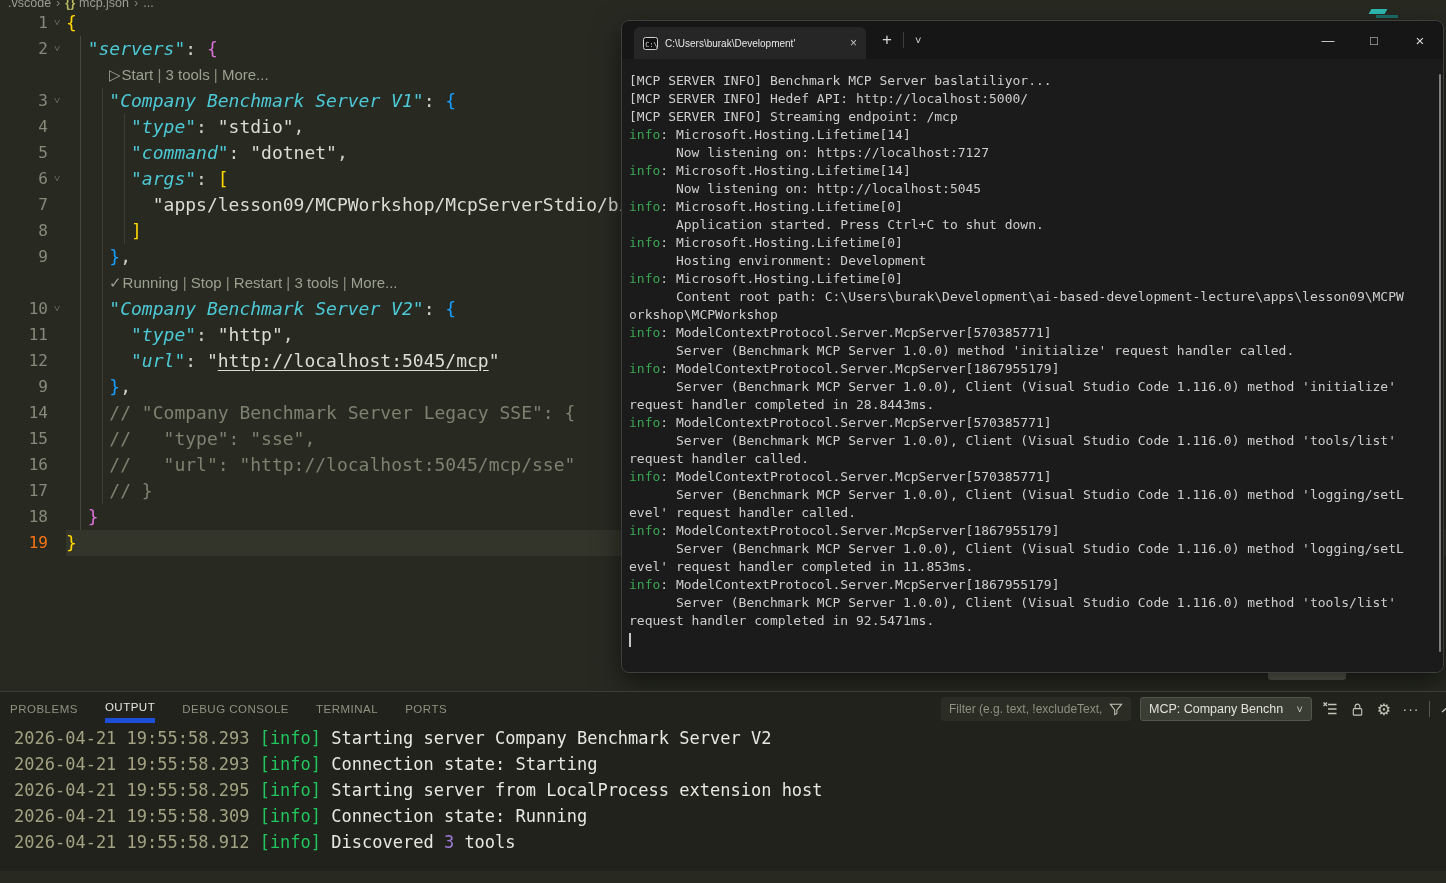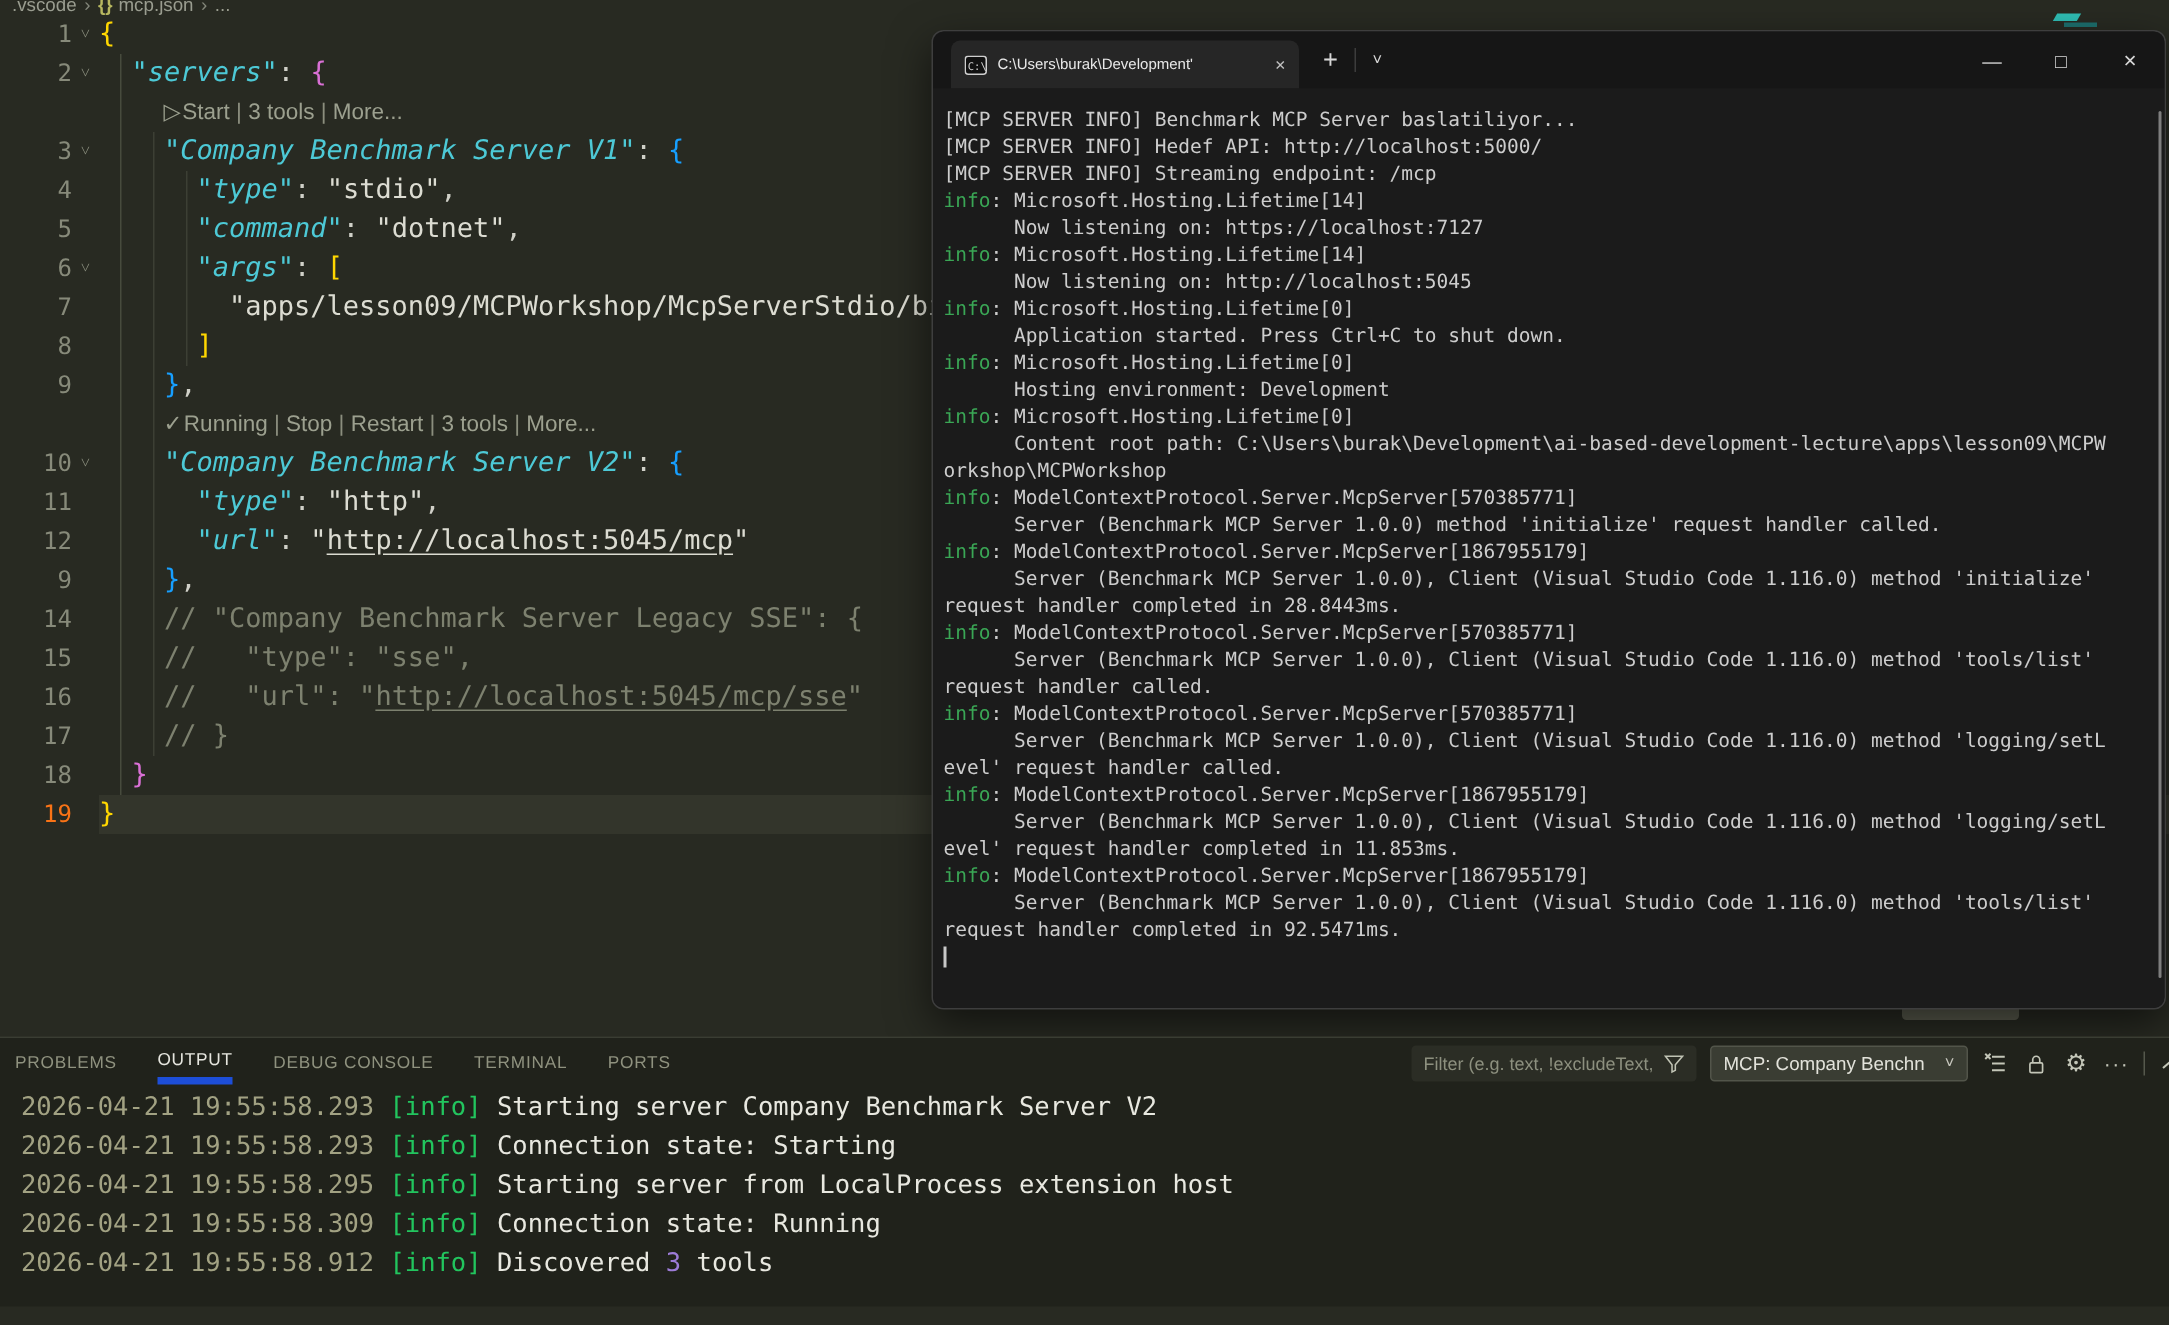--- a/index.html
+++ b/index.html
@@ -29,21 +29,21 @@
   .fold{width:18px;flex:none;text-align:center;color:#8b8e7e;font-size:11px;z-index:1;cursor:pointer;}
   .code{white-space:pre;z-index:1;}
   .tk-key{color:#4dc9d6;font-style:italic;}
   .tk-str{color:#dcdcd2;}
   .tk-pun{color:#d0d0c8;}
   .tk-b1{color:#ffd700;}
   .tk-b2{color:#da70d6;}
   .tk-b3{color:#179fff;}
   .tk-com{color:#7d816f;}
   .tk-lnk{color:#dcdcd2;text-decoration:underline;text-underline-offset:3px;}
-  .tk-clk{color:#7d816f;text-decoration:underline;text-underline-offset:3px;text-align:center;}
+  .tk-clk{color:#7d816f;text-underline-offset:3px;text-align:center;}
   .lens-row{height:26px;line-height:26px;padding-left:109px;
     font-size:15px;color:#9ca08f;white-space:pre;}
   .lens-icon{margin-right:1px;}
   .lens-link{cursor:pointer;}
   .lens-sep{color:#8b8e7e;}
   
   .artifact{position:absolute;left:1352px;top:6px;width:52px;height:22px;z-index:1;}
   .artifact i{position:absolute;display:block;background:#2b9e98;}
   .artifact .a1{left:18px;top:3px;width:16px;height:5px;transform:skewX(-30deg);background:#2fbdb4;}
   .artifact .a2{left:24px;top:9px;width:22px;height:3px;background:#1d6f6d;}

